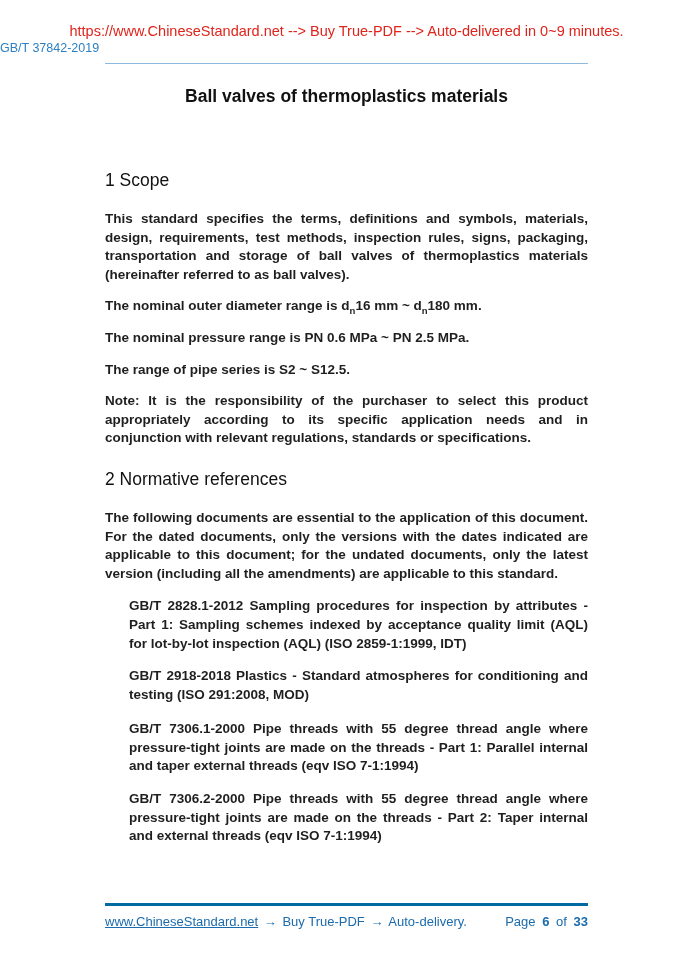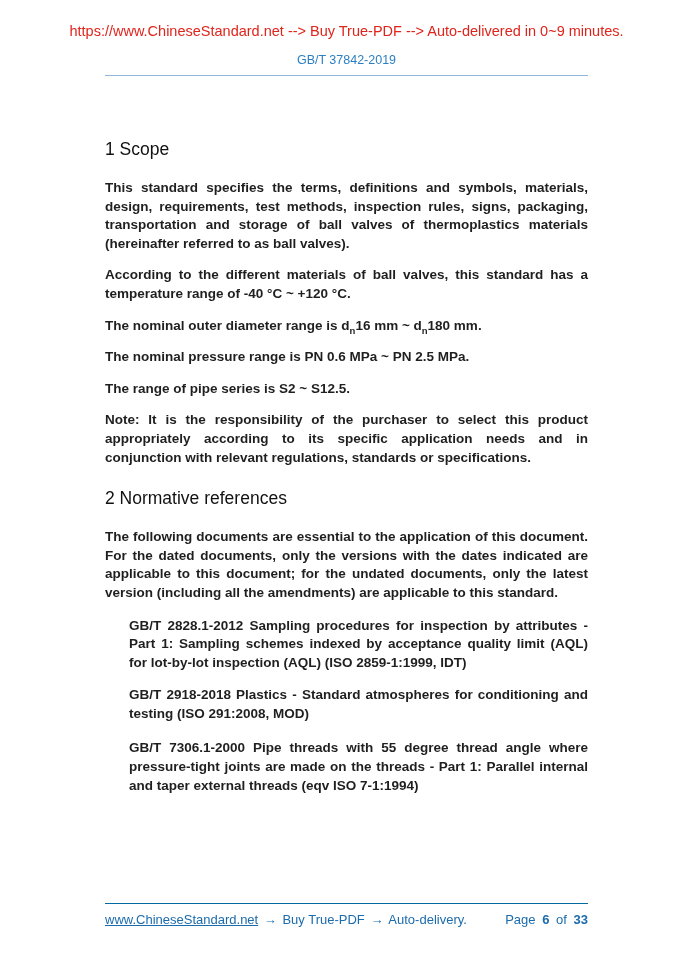--- a/index.html
+++ b/index.html
@@ -15,25 +15,24 @@
 
   
   .promo {
     padding-top: 23px;
     text-align: center;
     color: #e0241b;
     font-size: 14.5px;
     line-height: 17px;
   }
   .std-code {
-    text-align: center;
     color: #2b7fc2;
     font-size: 12.5px;
     line-height: 14px;
-    margin-top: 13px;
+    margin-top: 1px;
   }
   .header-rule {
     width: 483px;
     margin: 8px auto 0 auto;
     border: none;
     border-top: 1px solid #8fb9dc;
     height: 0;
   }
 
   
@@ -68,21 +67,21 @@
   .para sub { font-size: 9.5px; line-height: 0; }
   .refs { margin-left: 18px; }
   .refs .para { margin-top: 14px; margin-left: 6px; }
   .refs .para.r3 { margin-top: 16px; }
 
   
   .footer {
     position: absolute;
     left: 105px; right: 105px;
     top: 903px;
-    border-top: 1px solid #0369a1;
+    border-top: 3px solid #0369a1;
     padding-top: 8px;
     display: flex;
     justify-content: space-between;
     align-items: baseline;
     color: #1b6bad;
     font-size: 13px;
   }
   .site-link { text-decoration: underline; cursor: pointer; }
   .arrow { margin: 0 2px; }
   .footer-right b { font-weight: bold; }
@@ -92,45 +91,46 @@
 <body>
 
 <div class="page">
 
   <div class="promo">https://www.ChineseStandard.net --&gt; Buy True-PDF --&gt; Auto-delivered in 0~9 minutes.</div>
 
   <div class="std-code">GB/T 37842-2019</div>
 
   <div class="header-rule"></div>
 
+  <div class="doc-title">Ball valves of thermoplastics materials</div>
 
   <div class="content">
 
     <h2 class="sec-heading" id="scope-heading">1 Scope</h2>
 
     <p class="para after-heading">This standard specifies the terms, definitions and symbols, materials, design, requirements, test methods, inspection rules, signs, packaging, transportation and storage of ball valves of thermoplastics materials (hereinafter referred to as ball valves).</p>
 
-    <p class="para">According to the different materials of ball valves, this standard has a temperature range of -40 °C ~ +120 °C.</p>
 
     <p class="para"><span>The nominal outer diameter range is d</span><sub>n</sub><span>16 mm ~ d</span><sub>n</sub><span>180 mm.</span></p>
 
     <p class="para">The nominal pressure range is PN 0.6 MPa ~ PN 2.5 MPa.</p>
 
     <p class="para">The range of pipe series is S2 ~ S12.5.</p>
 
     <p class="para">Note: It is the responsibility of the purchaser to select this product appropriately according to its specific application needs and in conjunction with relevant regulations, standards or specifications.</p>
 
     <h2 class="sec-heading" id="normative-heading">2 Normative references</h2>
 
     <p class="para after-heading">The following documents are essential to the application of this document. For the dated documents, only the versions with the dates indicated are applicable to this document; for the undated documents, only the latest version (including all the amendments) are applicable to this standard.</p>
 
     <div class="refs">
       <p class="para">GB/T 2828.1-2012 Sampling procedures for inspection by attributes -Part 1: Sampling schemes indexed by acceptance quality limit (AQL) for lot-by-lot inspection (AQL) (ISO 2859-1:1999, IDT)</p>
       <p class="para">GB/T 2918-2018 Plastics - Standard atmospheres for conditioning and testing (ISO 291:2008, MOD)</p>
       <p class="para r3">GB/T 7306.1-2000 Pipe threads with 55 degree thread angle where pressure-tight joints are made on the threads - Part 1: Parallel internal and taper external threads (eqv ISO 7-1:1994)</p>
+      <p class="para">GB/T 7306.2-2000 Pipe threads with 55 degree thread angle where pressure-tight joints are made on the threads - Part 2: Taper internal and external threads (eqv ISO 7-1:1994)</p>
     </div>
 
   </div>
 
   <div class="footer">
     <div class="footer-left">
       <span class="site-link">www.ChineseStandard.net</span>
       <span class="arrow">→</span>
       <span>Buy True-PDF</span>
       <span class="arrow">→</span>

